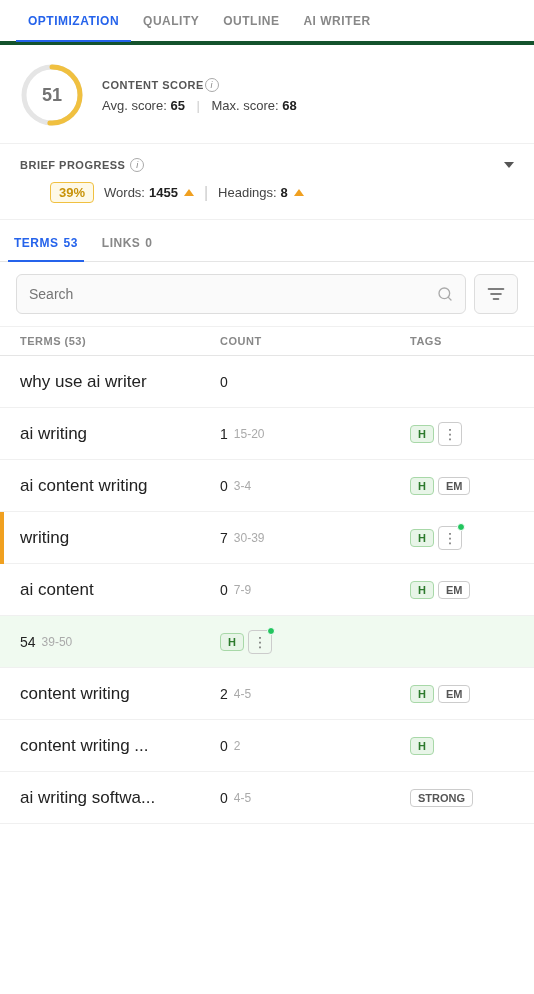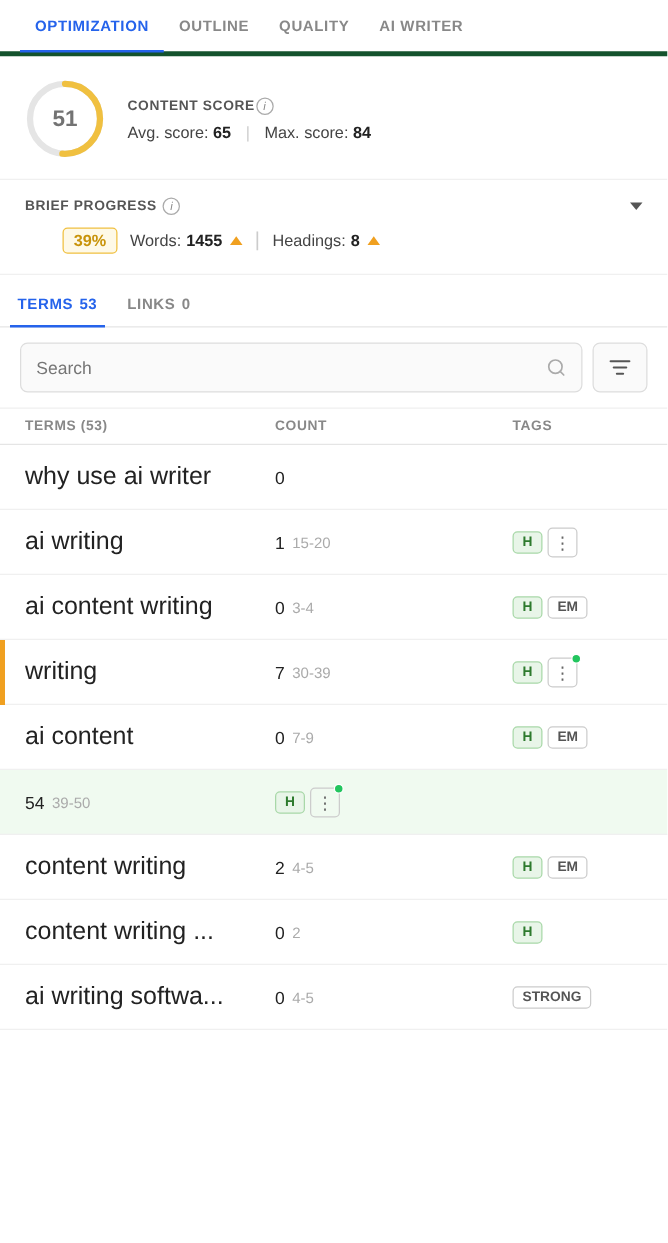--- a/index.html
+++ b/index.html
@@ -260,21 +260,21 @@
       display: grid;
       grid-template-columns: 200px 190px 1fr;
       padding: 0 20px;
       border-bottom: 1px solid #f0f0f0;
       min-height: 52px;
       align-items: center;
     }
     .table-row:nth-child(odd) { background: #fff; }
     .table-row.highlighted { background: #f0faf0; }
     .term-cell {
-      font-size: 20px;
+      font-size: 17px;
       color: #222;
       padding-right: 8px;
     }
     .count-cell {
       font-size: 14px;
       color: #222;
       display: flex;
       align-items: center;
       gap: 6px;
     }
@@ -346,22 +346,22 @@
     }
     .table-row-wrap {
       position: relative;
     }
   </style>
 </head>
 <body>
 
 <nav class="nav-tabs">
   <div class="nav-tab active">OPTIMIZATION</div>
+  <div class="nav-tab">QUALITY</div>
   <div class="nav-tab">OUTLINE</div>
-  <div class="nav-tab">QUALITY</div>
   <div class="nav-tab">AI WRITER</div>
 </nav>
 
 <div class="score-section">
   <div class="score-circle">
     <svg viewBox="0 0 64 64">
       <circle class="circle-bg" cx="32" cy="32" r="28"></circle>
       <circle class="circle-fill" cx="32" cy="32" r="28"></circle>
     </svg>
     <div class="score-number">51</div>
@@ -369,21 +369,21 @@
   <div class="score-details">
     <div class="score-title">
       <span>CONTENT SCORE</span>
       <span class="info-icon">i</span>
     </div>
     <div class="score-avg">
       <span>Avg. score:</span>
       <b>65</b>
       <span class="score-separator">|</span>
       <span>Max. score:</span>
-      <b>84</b>
+      <b>68</b>
     </div>
   </div>
 </div>
 
 <div class="brief-section">
   <div class="brief-header">
     <div class="brief-title">
       <span>BRIEF PROGRESS</span>
       <span class="info-icon">i</span>
     </div>

